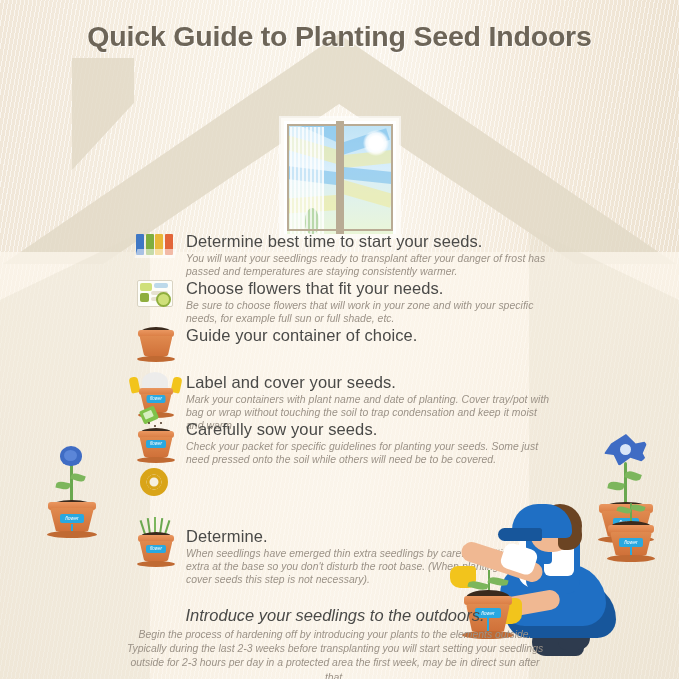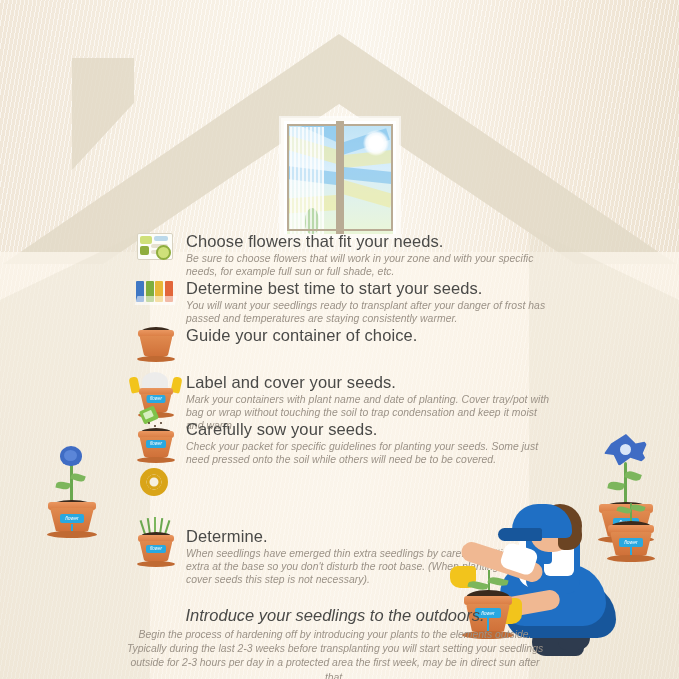--- a/index.html
+++ b/index.html
@@ -173,20 +173,21 @@
 <body>
 
 <div id="poster">
 
   <div class="house-roof"></div>
   <div class="house-chimney"></div>
   <div class="house-body"></div>
   <div class="house-wall-l"></div>
   <div class="house-wall-r"></div>
 
+  <div class="title">Quick Guide to Planting Seed Indoors</div>
 
   <div class="window">
     <div class="pane left">
       <div class="sky"></div>
       <div class="rayB" style="left:-30px;top:6px;width:90px;height:16px;transform:rotate(24deg);"></div>
       <div class="rayY" style="left:-30px;top:30px;width:95px;height:14px;transform:rotate(16deg);"></div>
       <div class="rayB" style="left:-30px;top:50px;width:95px;height:13px;transform:rotate(7deg);"></div>
       <div class="rayY" style="left:-30px;top:70px;width:95px;height:15px;transform:rotate(-4deg);"></div>
       <div class="bush"></div>
       <div class="curtain"></div>
@@ -240,45 +241,45 @@
     <div class="pot-body" style="top:29px;width:42px;height:24px;clip-path:polygon(0 0,100% 0,86% 100%,14% 100%);"></div>
     <div class="tag-stem" style="top:44px;width:2px;height:10px;"></div>
     <div class="tag" style="top:35px;width:24px;height:9px;">flower</div>
     <div class="pot-saucer" style="top:52px;width:48px;height:7px;"></div>
   </div>
 
   <div class="steps">
 
     <div class="step" style="height:46px;">
       <div class="step-icon">
+        <div class="packets" style="left:2px;top:3px;">
+          <span style="background:#3f77c4;"></span>
+          <span style="background:#7fae3e;"></span>
+          <span style="background:#e8b838;"></span>
+          <span style="background:#e2663a;"></span>
+        </div>
+        <div style="position:absolute;left:2px;top:18px;width:40px;height:9px;background:rgba(255,255,255,.55);transform:skewX(-18deg);"></div>
+      </div>
+      <h3>Determine best time to start your seeds.</h3>
+      <p>You will want your seedlings ready to transplant after your danger of frost has passed and temperatures are staying consistently warmer.</p>
+    </div>
+
+    <div class="step" style="height:46px;">
+      <div class="step-icon">
         <div class="catalog" style="left:3px;top:2px;">
           <i style="left:2px;top:2px;width:12px;height:8px;background:#cfe07a;"></i>
           <i style="left:16px;top:2px;width:14px;height:5px;background:#bcd9ea;"></i>
           <i style="left:2px;top:12px;width:9px;height:9px;background:#8fae3e;"></i>
           <i style="left:13px;top:10px;width:17px;height:4px;background:#e6e1cf;"></i>
           <i style="left:13px;top:16px;width:13px;height:4px;background:#e6e1cf;"></i>
         </div>
         <div class="magnify" style="left:22px;top:14px;"></div>
       </div>
       <h3>Choose flowers that fit your needs.</h3>
       <p>Be sure to choose flowers that will work in your zone and with your specific needs, for example full sun or full shade, etc.</p>
-    </div>
-
-    <div class="step" style="height:46px;">
-      <div class="step-icon">
-        <div class="packets" style="left:2px;top:3px;">
-          <span style="background:#3f77c4;"></span>
-          <span style="background:#7fae3e;"></span>
-          <span style="background:#e8b838;"></span>
-          <span style="background:#e2663a;"></span>
-        </div>
-        <div style="position:absolute;left:2px;top:18px;width:40px;height:9px;background:rgba(255,255,255,.55);transform:skewX(-18deg);"></div>
-      </div>
-      <h3>Determine best time to start your seeds.</h3>
-      <p>You will want your seedlings ready to transplant after your danger of frost has passed and temperatures are staying consistently warmer.</p>
     </div>
 
     <div class="step" style="height:46px;">
       <div class="step-icon">
         <div class="pot" style="left:0;top:2px;width:44px;height:40px;">
           <div class="pot-soil" style="top:0px;width:32px;height:10px;"></div>
           <div class="pot-rim" style="top:3px;width:36px;height:7px;"></div>
           <div class="pot-body" style="top:9px;width:33px;height:21px;clip-path:polygon(0 0,100% 0,85% 100%,15% 100%);"></div>
           <div class="pot-saucer" style="top:29px;width:38px;height:6px;"></div>
         </div>

